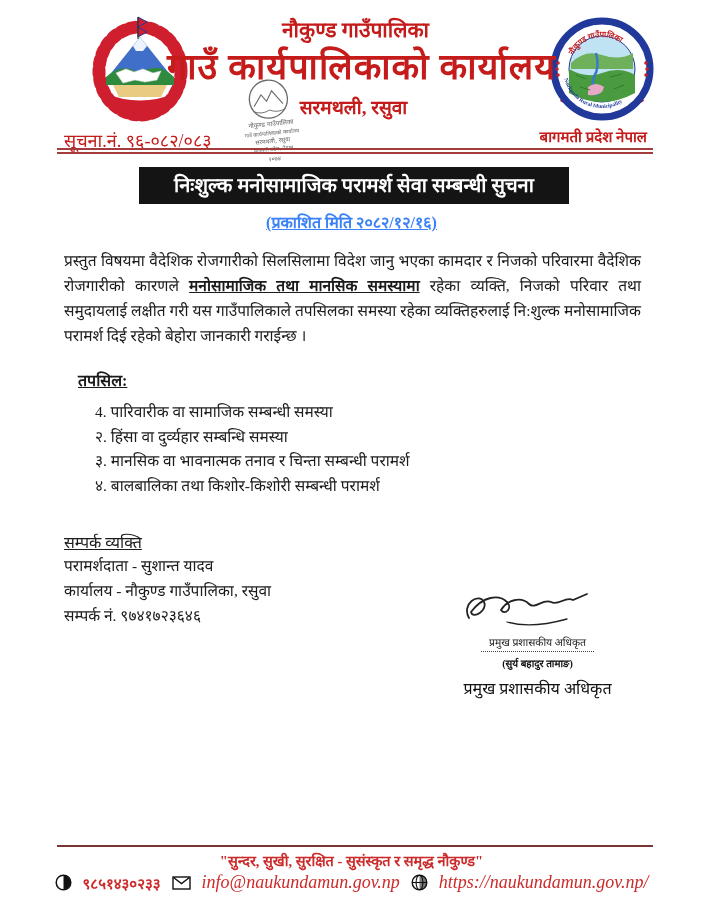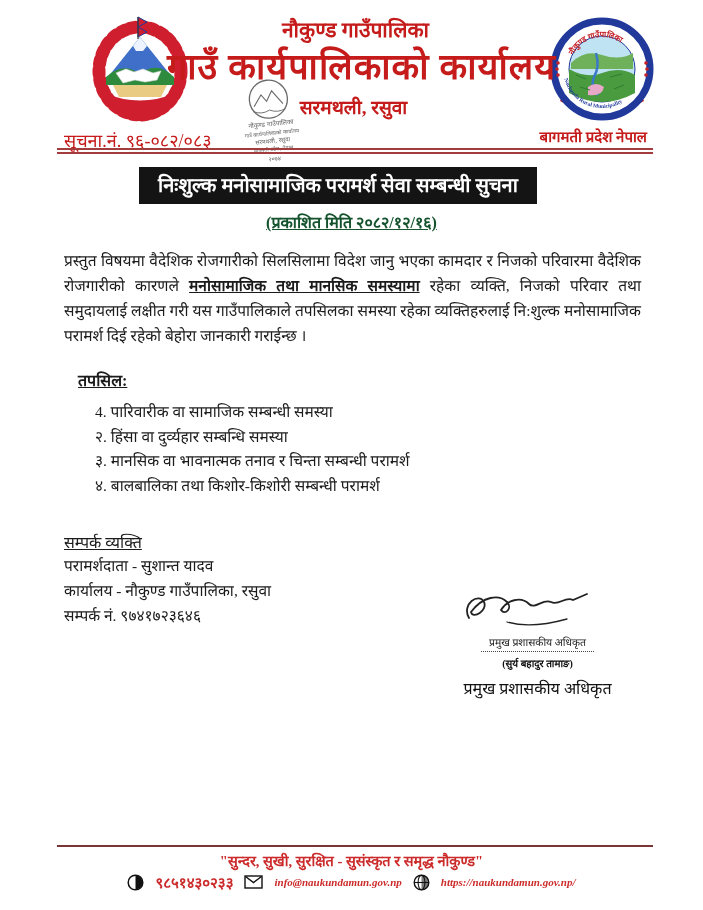--- a/index.html
+++ b/index.html
@@ -16,23 +16,23 @@
   .address{top:94px;font-size:19px;font-weight:bold;transform:translateX(2px);}
   .emblem-box{left:86px;top:13px;width:108px;height:113px;}
   .logo-box{left:546px;top:17px;width:112px;height:112px;}
   .seal-box{left:229px;top:77px;width:84px;height:94px;opacity:.82;}
   .notice-no{left:64px;top:128px;font-size:18px;font-weight:normal;text-decoration:underline;}
   .province{right:56px;top:126px;font-size:15px;font-weight:bold;}
   .rule-double{top:148px;left:57px;right:50px;}
   .rule-double div{height:2px;background:#a33d3d;}
   .rule-double div:first-child{margin-bottom:2px;}
   
-  .banner{top:167px;left:139px;width:398px;height:37px;background:#141414;}
+  .banner{top:167px;left:139px;width:430px;height:37px;background:#141414;}
   .banner span{display:block;line-height:37px;text-align:center;color:#ffffff;font-size:20px;font-weight:bold;}
-  .published{top:211px;font-size:16px;font-weight:bold;color:#14532d;}
+  .published{top:211px;font-size:16px;font-weight:bold;color:#3b82f6;}
   .published span{text-decoration:underline;}
   
   .main-col{top:248px;left:64px;width:577px;color:#1b1b1b;}
   .paragraph{margin:0;font-size:15.5px;line-height:25px;text-align:justify;}
   .paragraph .emph{font-weight:bold;text-decoration:underline;}
   .tapasil-heading{margin-top:21px;font-size:16px;font-weight:bold;text-decoration:underline;margin-left:14px;}
   .tapasil-list{margin-top:9px;padding-left:31px;}
   .tapasil-list .row{font-size:15.5px;line-height:24.5px;}
   .contact-heading{margin-top:33px;font-size:16px;font-weight:400;text-decoration:underline;}
   .contact-line{font-size:15.5px;line-height:25px;}
@@ -41,21 +41,21 @@
   .sig-block{left:425px;top:588px;width:225px;text-align:center;color:#111;}
   .sig-scribble{margin-left:28px;display:block;}
   .stamp-line{display:inline-block;margin-top:-12px;font-size:10.5px;color:#222;border-bottom:1.5px dotted #444;padding:0 8px 2px;}
   .sig-name{margin-top:4px;font-size:10px;font-weight:bold;}
   .sig-designation{margin-top:7px;font-size:16px;}
   
   .footer-line{top:845px;left:57px;right:50px;height:2px;background:#7a3434;}
   .motto{top:850px;font-size:14.5px;font-weight:bold;color:#cc2b2b;}
   .contact-row{top:872px;left:0;right:0;display:flex;justify-content:center;align-items:center;gap:11px;color:#cc2b2b;}
   .contact-row .num{font-size:15px;font-weight:600;}
-  .contact-row .lnk{font-size:11px;font-weight:700;font-style:italic;}
+  .contact-row .lnk{font-size:18px;font-weight:400;font-style:italic;}
   .icn{display:inline-block;vertical-align:middle;}
 </style>
 </head>
 <body>
 
 <div class="page">
 
   <div class="abs emblem-box">
     <svg width="108" height="113" viewBox="0 0 108 113">
       <ellipse cx="54" cy="58" rx="44" ry="47" fill="#ffffff"></ellipse>

